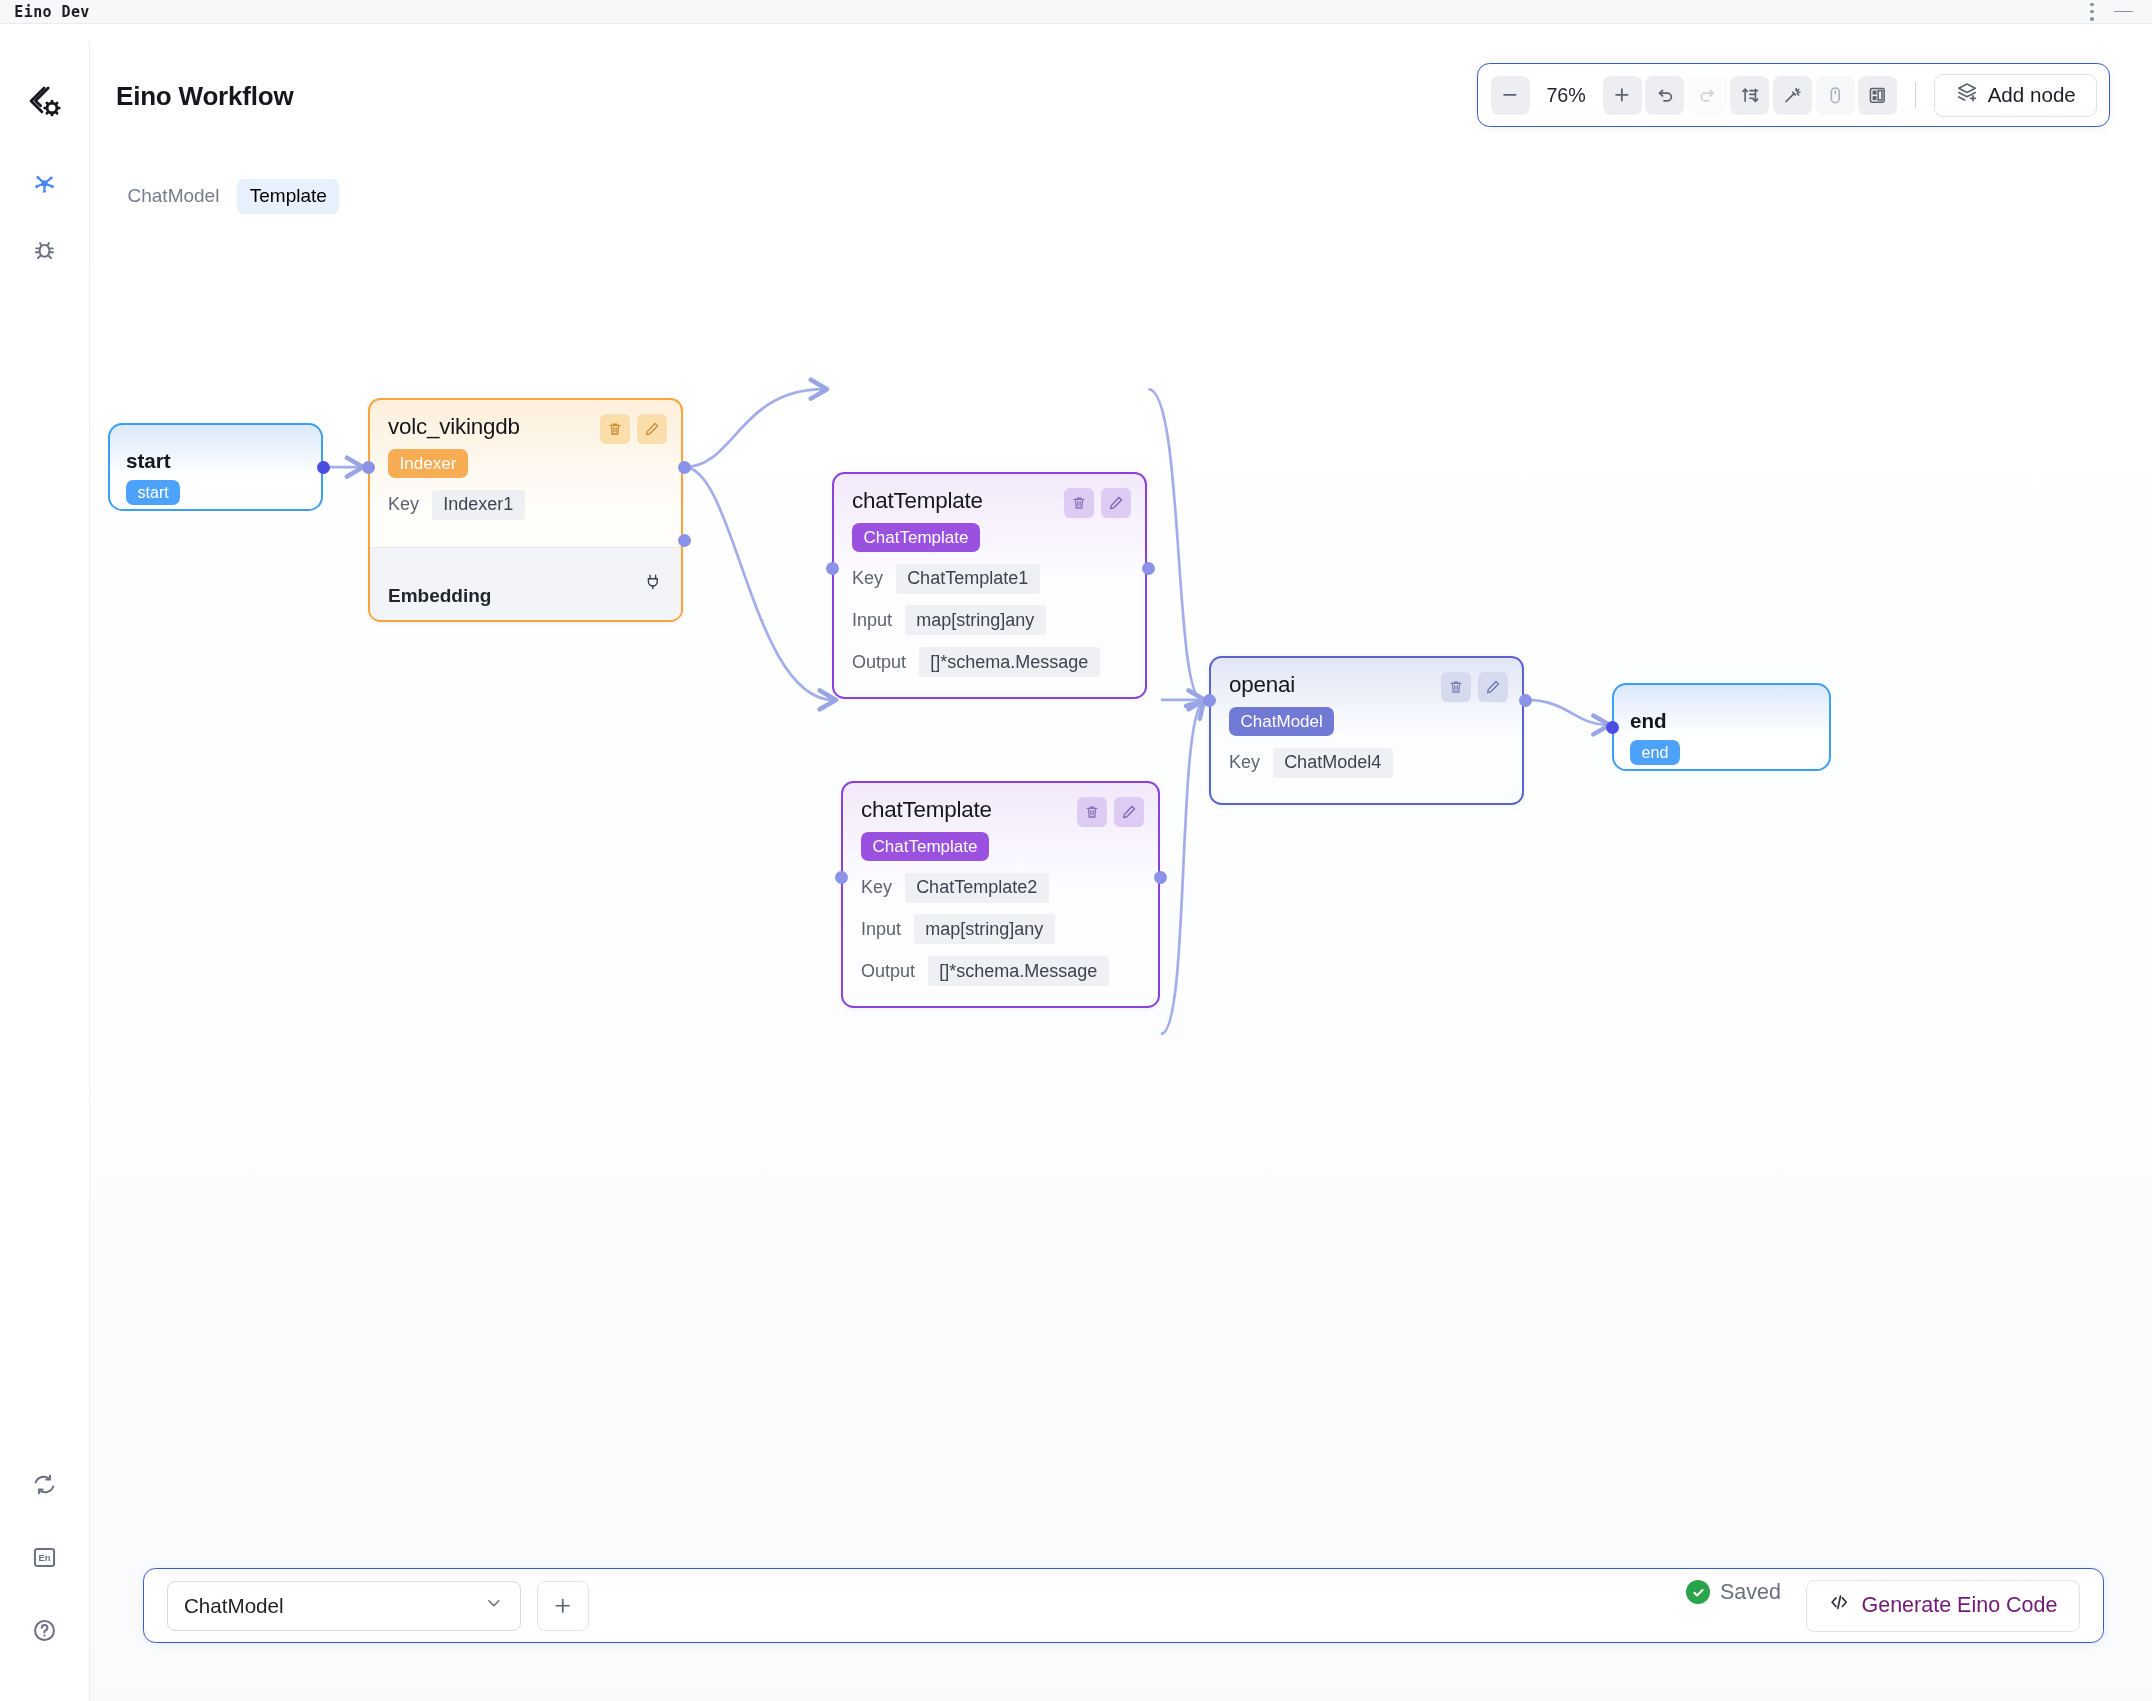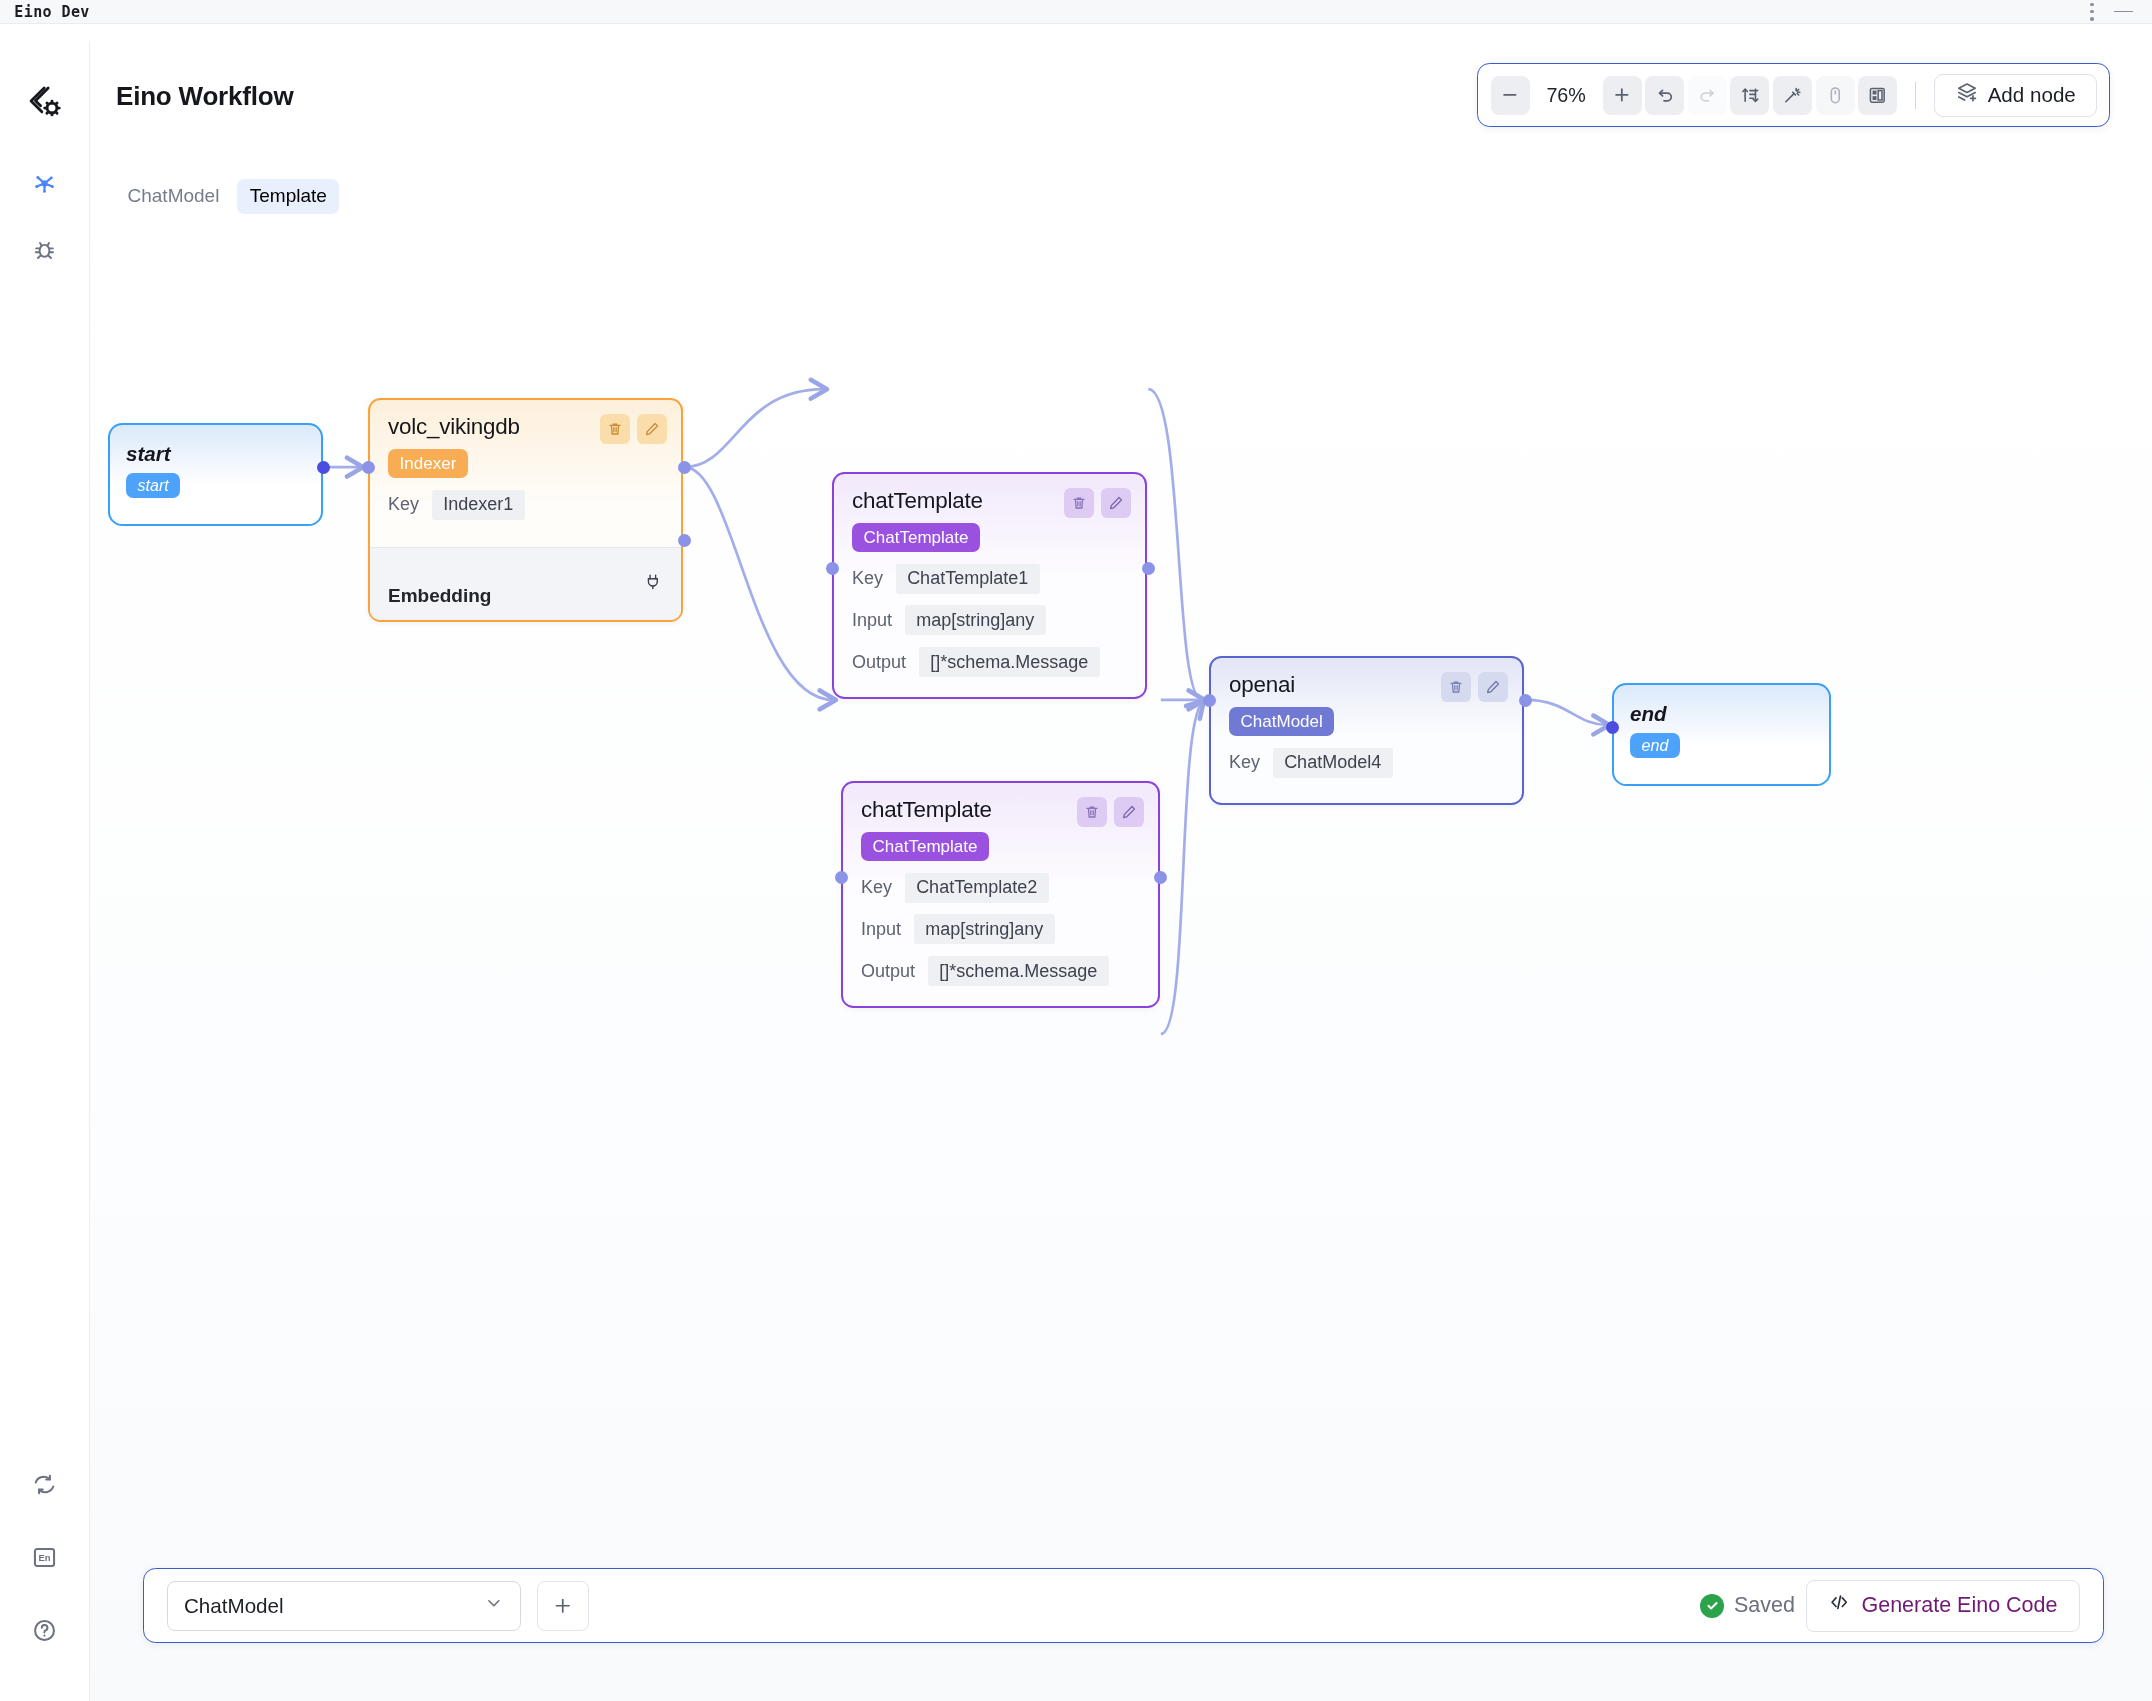--- a/index.html
+++ b/index.html
@@ -85,24 +85,23 @@
 
   
   .node { position: absolute; }
   .port {
     position: absolute; width: 13.4px; height: 13.4px; border-radius: 50%;
     background: #8b93e8; cursor: pointer; z-index: 6;
   }
   .port.dark { background: #4c4ce0; }
 
   .se-node {
-    width: 215px; height: 103px; border: 2.7px solid #3aa0f5; border-radius: 14.3px;
+    width: 215px; height: 88px; border: 2.7px solid #3aa0f5; border-radius: 14.3px;
     background: linear-gradient(180deg,#dbe9fb 0%, #ffffff 62%);
-    padding: 17px 16px;
-    font-style: italic;
+    padding: 24px 16px;
   }
   .se-title { font-size: 20.6px; font-weight: 700; color: #15171c; }
   .se-chip {
     display: inline-block; margin-top: 7.2px; padding: 3.6px 11.6px; border-radius: 7.2px;
     background: #4da2fb; color: #ffffff; font-size: 16px;
   }
 
   .card {
     border-radius: 12.5px; background: #fdfdff;
     box-shadow: 0 1.8px 5.4px rgba(30,40,80,.05);
@@ -151,21 +150,21 @@
   .select {
     width: 354px; height: 50px; border: 0.9px solid #d6dae1; border-radius: 8px;
     display: flex; align-items: center; padding: 0 16px; cursor: pointer; background: #fff;
     font-size: 20.6px; color: #1d2027;
   }
   .select .chev { margin-left: auto; color: #6d7381; }
   .plus-btn {
     width: 52px; height: 50px; margin-left: 16px; border: 0.9px solid #e1e4ea; border-radius: 8px;
     background: #fff; display: flex; align-items: center; justify-content: center; cursor: pointer;
   }
-  .bb-right { margin-left: auto; display: flex; align-items: center; gap: 11px; }
+  .bb-right { margin-left: auto; display: flex; align-items: flex-start; gap: 25px; }
   .saved { display: flex; align-items: center; gap: 9.9px; font-size: 21.5px; color: #6a7080; }
   .saved-dot {
     width: 24px; height: 24px; border-radius: 50%; background: #2aa34a;
     display: flex; align-items: center; justify-content: center;
   }
   .bb-btn {
     display: flex; align-items: center; gap: 10.7px; height: 52px; padding: 0 21.5px;
     border: 0.9px solid #dfe2e8; border-radius: 8px; background: #fff; cursor: pointer;
     font-size: 21.5px; color: #701a75;
   }

